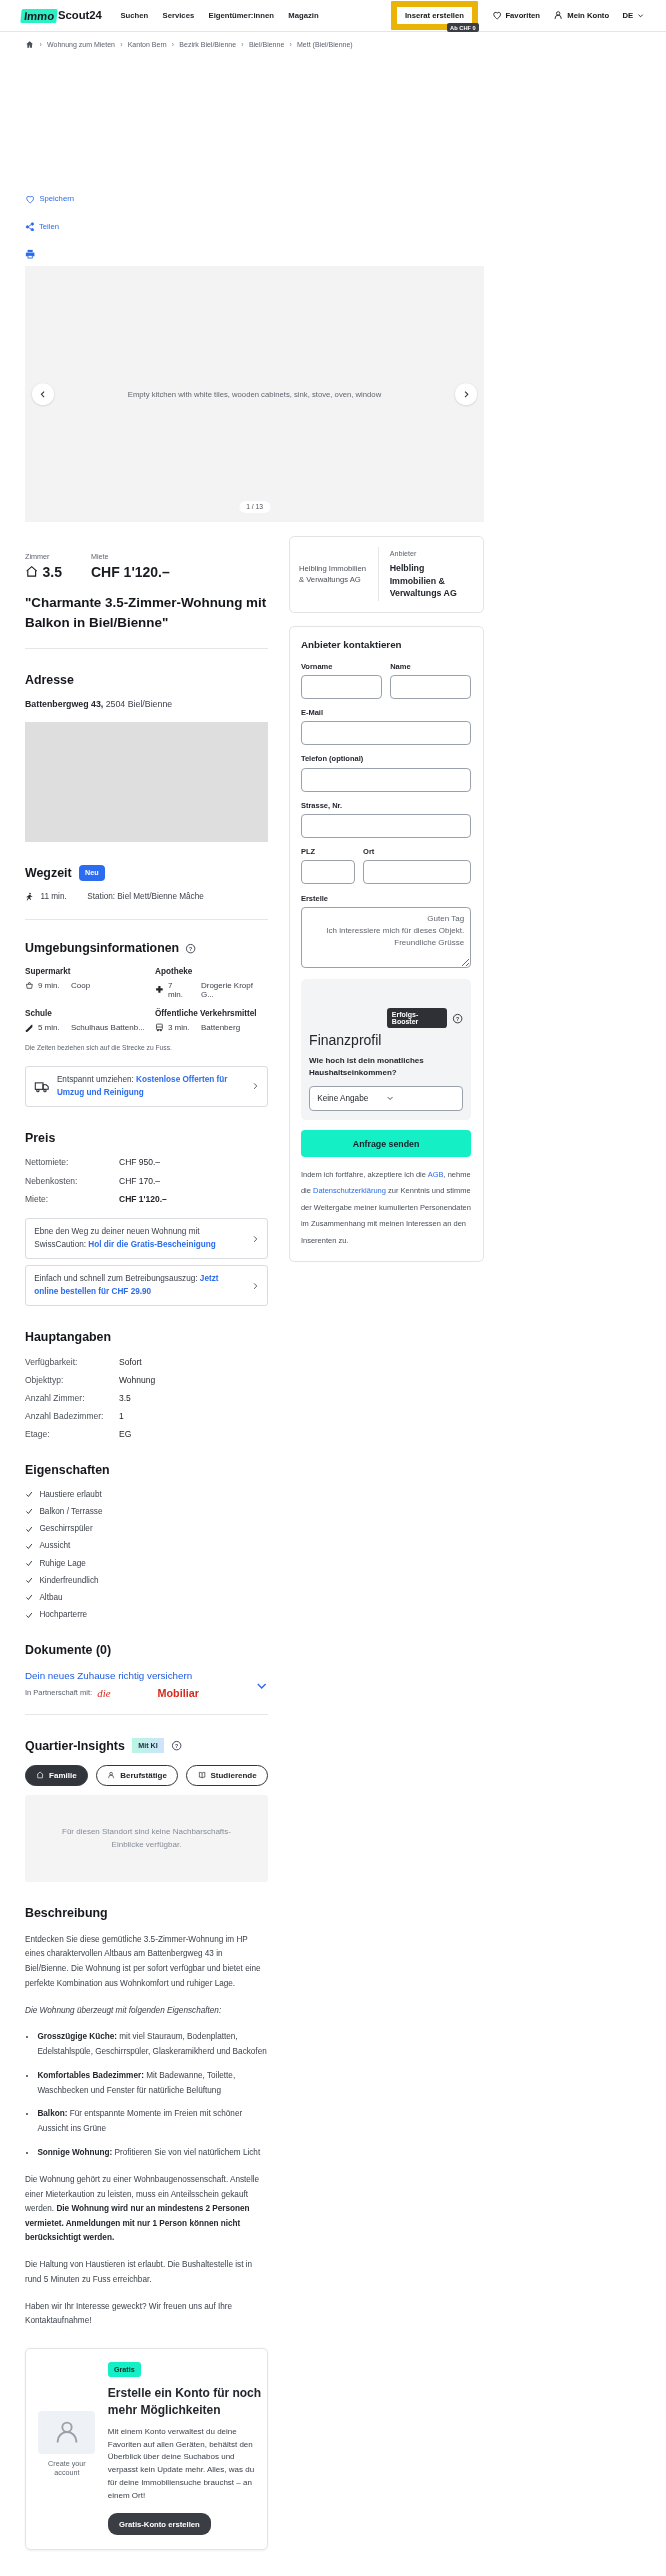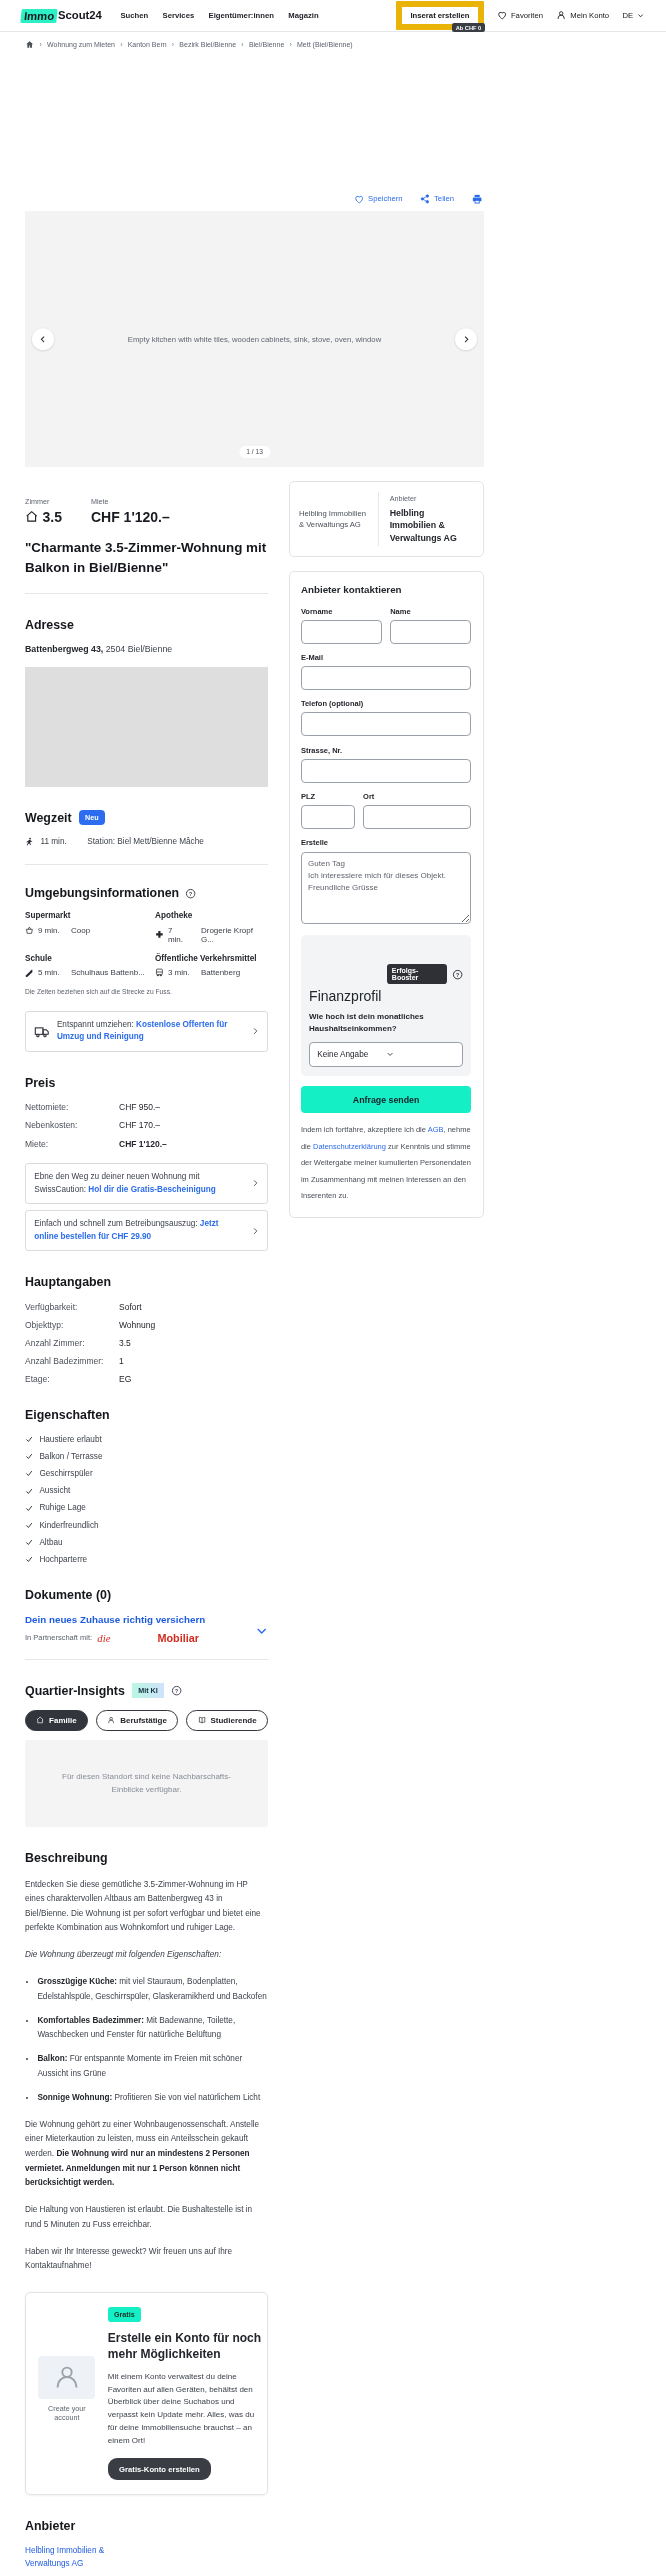--- a/index.html
+++ b/index.html
@@ -10,32 +10,32 @@
   
   .topbar { height:32px; display:flex; align-items:center; border-bottom:0.5px solid #e4e6ea; padding:0 23px 0 20.6px; position:relative; background:#fff;}
   .logo { display:flex; align-items:baseline; margin-right:18.5px; cursor:pointer;}
   .logo-immo { background:#2bf0c6; color:#14161a; font-weight:bold; font-size:11.3px; padding:0.5px 3.1px 1px 3.1px; transform:skew(-6deg); border-radius:1.5px; }
   .logo-scout { color:#15171c; font-weight:bold; font-size:11.3px; margin-left:1px; }
   .topnav { display:flex; gap:14.4px; font-size:7.7px; color:#23262c; font-weight:bold; }
   .topnav span { cursor:pointer; }
   .hdr-right { margin-left:auto; display:flex; align-items:center; gap:13.4px; }
   .btn-create { position:relative; border:6px solid #eab308; border-radius:1px; padding:4.1px 8.2px; font-size:7.7px; font-weight:bold; color:#15171c; background:#fff; cursor:pointer;}
   .create-badge { position:absolute; right:-7.2px; bottom:-8.2px; background:#3a3d44; color:#fff; font-size:5.7px; font-weight:bold; padding:1.5px 3.6px; border-radius:2.1px; }
-  .hdr-item { display:flex; align-items:center; gap:3.6px; font-size:7.7px; font-weight:normal; color:#15171c; cursor:pointer;text-align:right; }
+  .hdr-item { display:flex; align-items:center; gap:3.6px; font-size:7.7px; font-weight:bold; color:#15171c; cursor:pointer;text-align:right; }
 
   
   .bread { display:flex; align-items:center; gap:5.2px; padding:8.2px 0 5.2px 25px; font-size:7px; color:#5c626d; }
   .bread .crumb { cursor:pointer; }
   .bread .sep { color:#9aa0aa; font-weight:bold; }
 
   .container { width:459px; margin-left:25px; }
 
   
   .gal-spacer { height:135px; }
-  .actions { display:flex; justify-content:flex-end; align-items:flex-start; gap:17.5px; padding:4.1px 2.1px 7.2px 0; color:#2b6cec; font-size:7.7px; }
+  .actions { display:flex; justify-content:flex-end; align-items:flex-start; gap:17.5px; padding:4.1px 2.1px 7.2px 0; color:#2b6cec; font-size:7.7px;flex-direction:column; }
   .action { display:flex; align-items:center; gap:4.1px; cursor:pointer; font-weight:normal;}
   .gallery { position:relative; background:#f3f3f4; height:256px; }
   .gal-caption { position:absolute; top:50%; left:50%; transform:translate(-50%,-50%); font-size:7.7px; color:#60656e; width:289px; text-align:center;}
   .gal-arrow { position:absolute; top:50%; transform:translateY(-50%); width:21.6px; height:21.6px; background:#fff; border-radius:50%; box-shadow:0 0.5px 2.1px rgba(0,0,0,.18); display:flex; align-items:center; justify-content:center; cursor:pointer; color:#2a2d33;}
   .gal-prev { left:7.2px; } .gal-next { right:7.2px; }
   .gal-count { position:absolute; bottom:9.3px; left:50%; transform:translateX(-50%); background:#fff; border-radius:7.2px; padding:2.6px 7.2px; font-size:6.7px; color:#4a4f58; }
 
   
   .cols { display:flex; gap:20.6px; margin-top:13.4px; }
   .leftcol { width:243px; }
@@ -70,21 +70,21 @@
   .promo .chev { color:#3c414b; }
 
   .kv-rows { display:grid; grid-template-columns:94px 1fr; row-gap:8.2px; font-size:8.5px; margin-bottom:4.1px;}
   .kv-label { color:#4a4f58; }
   .kv-value { color:#23262c; }
   .kv-value.bold { font-weight:bold; }
 
   .feat { display:flex; align-items:center; gap:6.2px; font-size:8.2px; color:#3c414b; margin-bottom:8.2px;}
 
   .mob-box { margin:5.2px 0 0 0; position:relative; padding-right:20.6px;}
-  .mob-link { color:#1f5be0; font-weight:bold; font-size:9.8px; cursor:pointer;}
+  .mob-link { color:#1f5be0; font-weight:normal; font-size:9.8px; cursor:pointer;}
   .mob-sub { display:flex; align-items:center; gap:5.2px; margin-top:6.2px; font-size:7.5px; color:#5c626d;}
   .mob-logo { font-size:10.8px; color:#d52b1e; }
   .mob-logo .die { font-family:"Liberation Serif", serif; font-style:italic; }
   .mob-logo .mobiliar { font-weight:bold;margin-left:44px; }
   .mob-chev { position:absolute; right:0; top:9.3px; color:#2b6cec; cursor:pointer;}
   .mob-divider { border-top:0.5px solid #e4e6ea; margin:15.5px 0 0 0;}
 
   .qi-head { display:flex; align-items:center; gap:7.2px; margin:23px 0 11.3px 0;}
   .qi-head h2 { margin:0; font-size:12.4px; color:#15171c;}
   .badge-ki { background:linear-gradient(90deg,#b9f6e3,#cfe3fb); color:#15303f; font-size:7.2px; font-weight:bold; padding:3.1px 6.2px; border-radius:0;}
@@ -118,21 +118,21 @@
   .agent-label { font-size:7.2px; color:#5c626d; margin-bottom:4.1px;}
   .agent-name { font-size:8.8px; font-weight:bold; color:#23262c; line-height:1.4;}
 
   .form-card { border:0.5px solid #e1e3e7; border-radius:5.2px; padding:12.4px 11.3px; background:#fff;}
   .form-title { font-size:9.8px; font-weight:bold; color:#23262c; margin-bottom:11.3px;}
   .f-row { display:flex; gap:8.2px; }
   .f-group { margin-bottom:9.3px; flex:1;}
   .f-group.small { flex:0 0 54px; }
   .f-label { font-size:7.5px; font-weight:bold; color:#23262c; margin-bottom:4.1px;}
   .f-input { width:100%; height:24px; border:0.5px solid #9aa0aa; border-radius:4.1px; font-size:8.2px; padding:0 5.2px; color:#23262c; background:#fff;}
-  .f-textarea { width:100%; height:72px; border:0.5px solid #9aa0aa; border-radius:4.1px; font-size:8px; padding:5.2px 6.2px; color:#60656e; resize:vertical; font-family:"Liberation Sans", sans-serif; line-height:1.5;}
+  .f-textarea { width:100%; height:61px; border:0.5px solid #9aa0aa; border-radius:4.1px; font-size:8px; padding:5.2px 6.2px; color:#60656e; resize:vertical; font-family:"Liberation Sans", sans-serif; line-height:1.5;text-align:right;}
   .fin-box { background:#f3f4f6; border-radius:5.2px; padding:9.3px 8.2px; margin:3.1px 0 10.3px 0;}
   .fin-head { display:flex; align-items:center; gap:5.2px; margin-bottom:7.2px;}
   .fin-title { font-size:14px; font-weight:normal; color:#23262c; flex:1;margin-top:44px;}
   .badge-booster { background:#2e3036; color:#fff; font-size:7px; font-weight:bold; padding:3.1px 5.2px; border-radius:3.1px;}
   .fin-q { font-size:8px; font-weight:bold; color:#23262c; line-height:1.5; margin-bottom:6.2px;}
   .fin-select { background:#fff; border:0.5px solid #9aa0aa; border-radius:4.1px; height:25px; display:flex; align-items:center; padding:0 7.2px; font-size:8.2px; color:#23262c; cursor:pointer;}
   .fin-select span { flex:1; }
   .btn-send { width:100%; background:#14efc5; border:none; border-radius:4.1px; height:27px; font-size:8.8px; font-weight:bold; color:#13202a; cursor:pointer; margin-bottom:9.3px;}
   .legal { font-size:7.5px; color:#4a4f58; line-height:2.2;}
   .legal a { color:#2b6cec; cursor:pointer;}

